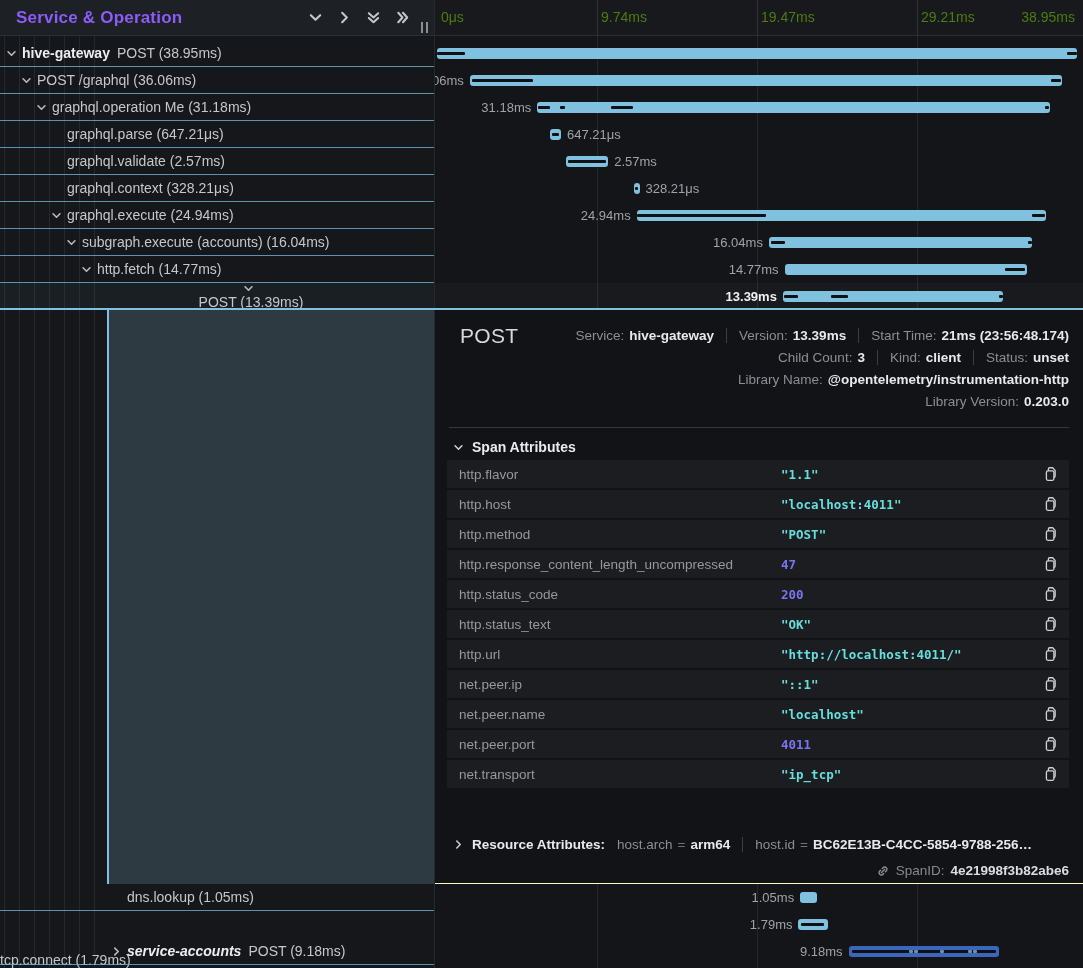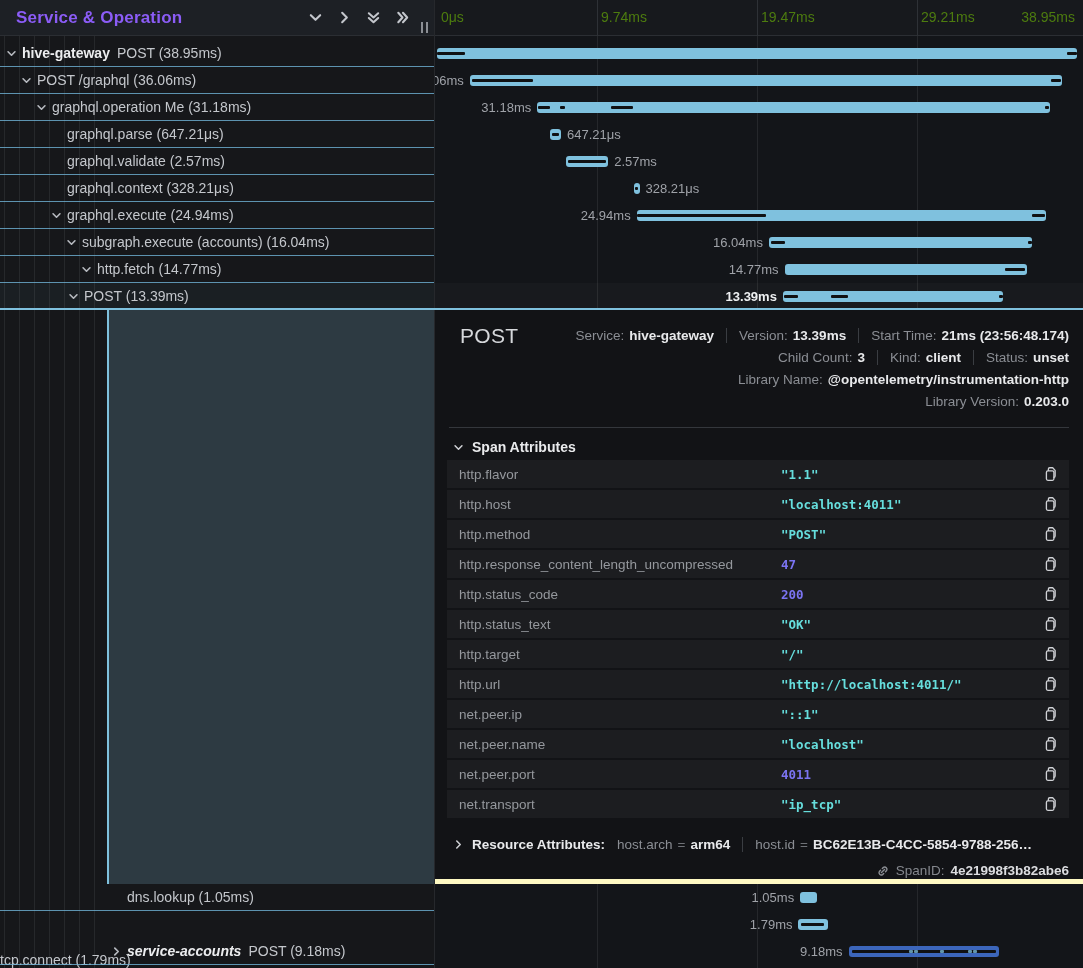--- a/index.html
+++ b/index.html
@@ -53,21 +53,21 @@
   .bar-label { position:absolute; top:6px; font-size:13px; color:#9fa2a8; white-space:nowrap; }
   .bar-label.bold { color:#eef0f2; font-weight:700; }
   
   .detail-left {
     position:absolute; left:107px; top:310px; width:327px; height:574px;
     background:#2d3a42; border-left:2px solid #7fc1de;
   }
   .sel-border { position:absolute; left:0; top:308px; width:1083px; height:2px; background:#7fc1de; }
   .detail {
     position:absolute; left:0; top:310px; width:648px; height:574px; background:#121316;
-    border-bottom:5px solid #fef9c3; overflow:hidden;padding-left:8px;
+    border-bottom:1px solid #fef9c3; overflow:hidden;padding-left:8px;
   }
   .detail-title { position:absolute; left:25px; top:14px; font-size:21px; font-weight:500; color:#d6d8db; letter-spacing:.3px; }
   .meta { position:absolute; right:14px; top:14px; text-align:right; }
   .meta-line { display:flex; justify-content:flex-end; align-items:center; height:22px; font-size:13.5px;margin-left:20px; }
   .meta-item { display:flex; align-items:center; white-space:nowrap; }
   .meta-item + .meta-item { border-left:1px solid #3a3d42; margin-left:12px; padding-left:12px; height:15px; }
   .meta-item .lbl { color:#8b8e94; margin-right:5px; }
   .meta-item .val { color:#e8e9eb; font-weight:700; }
   .detail-divider { position:absolute; left:14px; right:14px; top:117px; height:1px; background:#34373c; }
   .attr-section-hdr { position:absolute; left:18px; top:129px; display:flex; align-items:center; gap:8px; cursor:pointer; }
@@ -309,30 +309,20 @@
             <span class="attr-key">http.status_text</span>
             <span class="attr-val string">"OK"</span>
             <span class="copy-btn">
               <svg viewBox="0 0 16 17" fill="none" stroke="currentColor" stroke-width="1.4" stroke-linejoin="round">
                 <rect x="4.7" y="5.2" width="8" height="10" rx="1.6"></rect>
                 <path d="M6.8 5.2 V3.2 a1.4 1.4 0 0 1 1.4 -1.4 h3.2 l2.6 2.8 v6 a1.4 1.4 0 0 1 -1.4 1.4 h-0.4"></path>
               </svg>
             </span>
           </div>
           <div class="attr-row">
-            <span class="attr-key">http.target</span>
-            <span class="attr-val string">"/"</span>
-            <span class="copy-btn">
-              <svg viewBox="0 0 16 17" fill="none" stroke="currentColor" stroke-width="1.4" stroke-linejoin="round">
-                <rect x="4.7" y="5.2" width="8" height="10" rx="1.6"></rect>
-                <path d="M6.8 5.2 V3.2 a1.4 1.4 0 0 1 1.4 -1.4 h3.2 l2.6 2.8 v6 a1.4 1.4 0 0 1 -1.4 1.4 h-0.4"></path>
-              </svg>
-            </span>
-          </div>
-          <div class="attr-row">
             <span class="attr-key">http.url</span>
             <span class="attr-val string">"http://localhost:4011/"</span>
             <span class="copy-btn">
               <svg viewBox="0 0 16 17" fill="none" stroke="currentColor" stroke-width="1.4" stroke-linejoin="round">
                 <rect x="4.7" y="5.2" width="8" height="10" rx="1.6"></rect>
                 <path d="M6.8 5.2 V3.2 a1.4 1.4 0 0 1 1.4 -1.4 h3.2 l2.6 2.8 v6 a1.4 1.4 0 0 1 -1.4 1.4 h-0.4"></path>
               </svg>
             </span>
           </div>
           <div class="attr-row">
@@ -472,21 +462,21 @@
           <span class="op">subgraph.execute (accounts) (16.04ms)</span>
         </div>
         <div class="tree-row" style="top: 256px; padding-left: 81px;">
           <span class="chev">
             <svg viewBox="0 0 16 16" fill="none" stroke="currentColor" stroke-width="2.4" stroke-linecap="round" stroke-linejoin="round">
               <path d="M3 5.5 L8 10.5 L13 5.5"></path>
             </svg>
           </span>
           <span class="op">http.fetch (14.77ms)</span>
         </div>
-        <div class="tree-row sel" style="top: 283px; padding-left: 68px;">
+        <div class="tree-row sel" style="top: 283px; padding-left: 68px; flex-direction: column;">
           <span class="chev">
             <svg viewBox="0 0 16 16" fill="none" stroke="currentColor" stroke-width="2.4" stroke-linecap="round" stroke-linejoin="round">
               <path d="M3 5.5 L8 10.5 L13 5.5"></path>
             </svg>
           </span>
           <span class="op">POST (13.39ms)</span>
         </div>
         <div class="tree-row" style="top: 884px; padding-left: 127px;">
           <span class="op">dns.lookup (1.05ms)</span>
         </div>

